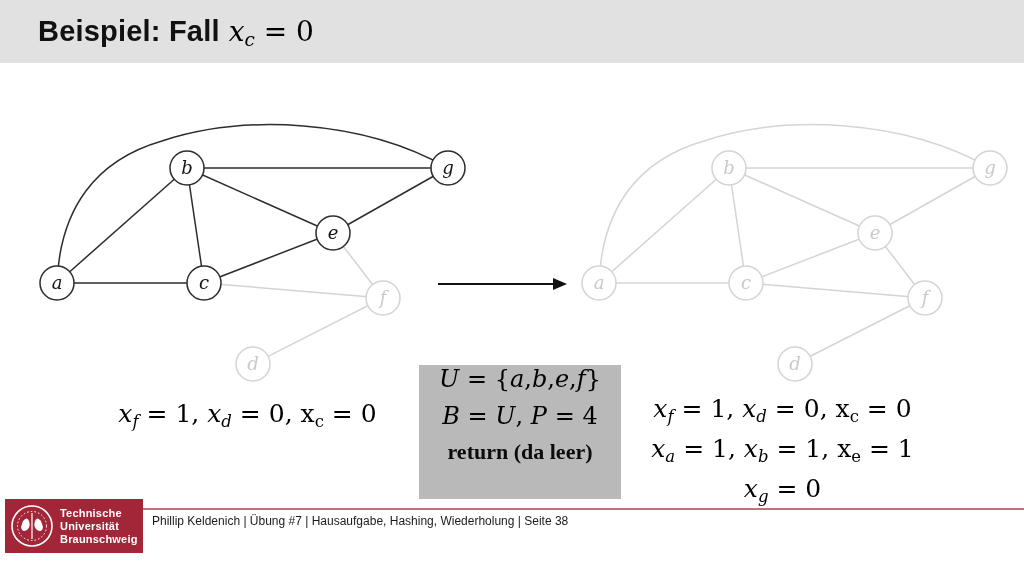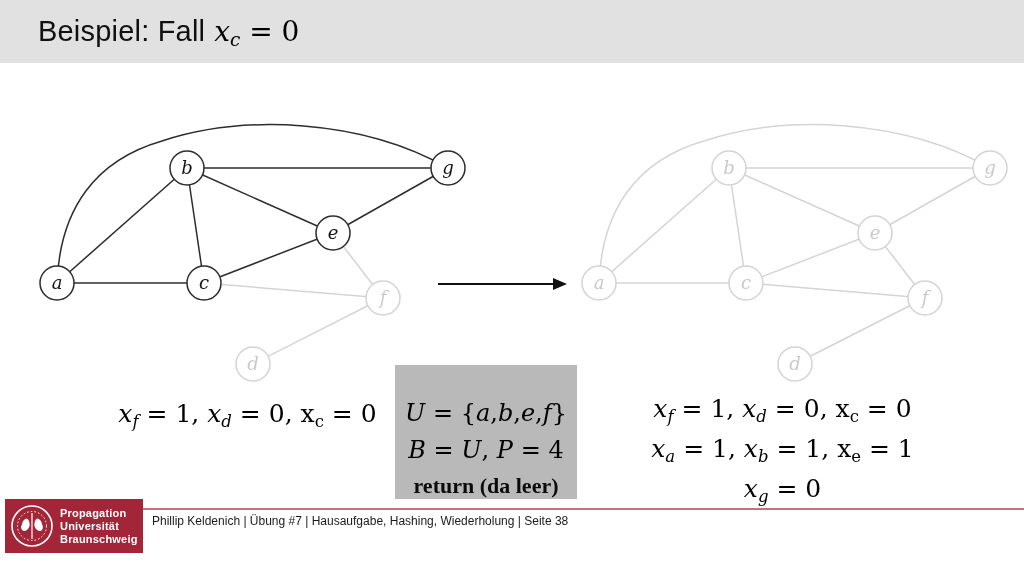--- a/index.html
+++ b/index.html
@@ -2,21 +2,21 @@
 <html><head>
 <meta charset="utf-8">
 <style>
   html,body{margin:0;padding:0;background:#ffffff;}
   #slide{position:relative;width:1024px;height:568px;background:#ffffff;overflow:hidden;
          font-family:"Liberation Sans",sans-serif;}
 
   
   .titlebar{position:absolute;left:0;top:0;width:1024px;height:63px;background:#e1e1e1;
             display:flex;align-items:center;padding-left:38px;box-sizing:border-box;}
-  .title-prefix{font-weight:normal;font-size:29px;color:#111;letter-spacing:0.2px;}
+  .title-prefix{font-weight:bold;font-size:29px;color:#111;letter-spacing:0.2px;}
   .title-math{font-family:"DejaVu Serif",serif;font-size:28px;color:#111;margin-left:9px;}
 
   
   .graph-svg{position:absolute;top:100px;width:470px;height:295px;}
   #left-graph-svg{left:20px;}
   #right-graph-svg{left:562px;}
 
   
   .prop-label{position:absolute;left:420px;top:241px;width:160px;text-align:center;
               font-size:19.5px;color:#111;}
@@ -25,22 +25,22 @@
   
   .math{font-family:"DejaVu Serif",serif;color:#000000;}
   .m-i{font-style:italic;}
   .m-r{font-style:normal;}
   .math sub{font-size:0.66em;line-height:0;vertical-align:-0.28em;}
   .formula-left{position:absolute;left:90px;top:399px;width:315px;text-align:center;font-size:25px;}
   .formula-right{position:absolute;left:625px;top:389px;width:315px;text-align:center;font-size:25px;}
   .formula-right .frow{height:40px;line-height:40px;}
 
   
-  .graybox{position:absolute;left:395px;top:365px;width:182px;height:134px;background:#b9b9b9;
-           display:flex;flex-direction:column;align-items:center;justify-content:flex-end;
+  .graybox{position:absolute;left:419px;top:365px;width:202px;height:134px;background:#b9b9b9;
+           display:flex;flex-direction:column;align-items:center;justify-content:flex-start;
            gap:9px;box-sizing:border-box;}
   .graybox .math{font-size:24px;}
   .return-label{font-family:Liberation Serif, serif;font-weight:bold;font-size:22px;color:#0b0b0b;}
 
   
   .logo-box{position:absolute;left:5px;top:499px;width:138px;height:54px;background:#a32638;
             display:flex;align-items:center;padding-left:5px;box-sizing:border-box;}
   .logo-text{margin-left:6px;color:#ffffff;font-weight:bold;font-size:11px;line-height:13px;
              letter-spacing:0.2px;}
   .footer-rule{position:absolute;left:143px;top:508px;width:881px;height:2px;background:#c4717b;}
@@ -133,21 +133,21 @@
 
   <div class="logo-box">
     <svg width="44" height="44" viewBox="0 0 44 44">
       <circle cx="22" cy="22" r="20" fill="none" stroke="#ffffff" stroke-width="1.6"></circle>
       <circle cx="22" cy="22" r="14.5" fill="none" stroke="#ffffff" stroke-width="1" stroke-dasharray="1.6 2.1"></circle>
       <line x1="22" y1="9" x2="22" y2="35" stroke="#ffffff" stroke-width="1.2"></line>
       <path d="M13 17 q4 -5 6 0 q2 6 -2 9 q-5 3 -6 -3 z" fill="#ffffff"></path>
       <path d="M31 17 q-4 -5 -6 0 q-2 6 2 9 q5 3 6 -3 z" fill="#ffffff"></path>
     </svg>
     <div class="logo-text">
-      <div>Propagation</div>
+      <div>Technische</div>
       <div>Universität</div>
       <div>Braunschweig</div>
     </div>
   </div>
   <div class="footer-rule"></div>
   <div class="footer-text">Phillip Keldenich | Übung #7 | Hausaufgabe, Hashing, Wiederholung | Seite 38</div>
 
 </div>
 
 </body></html>

